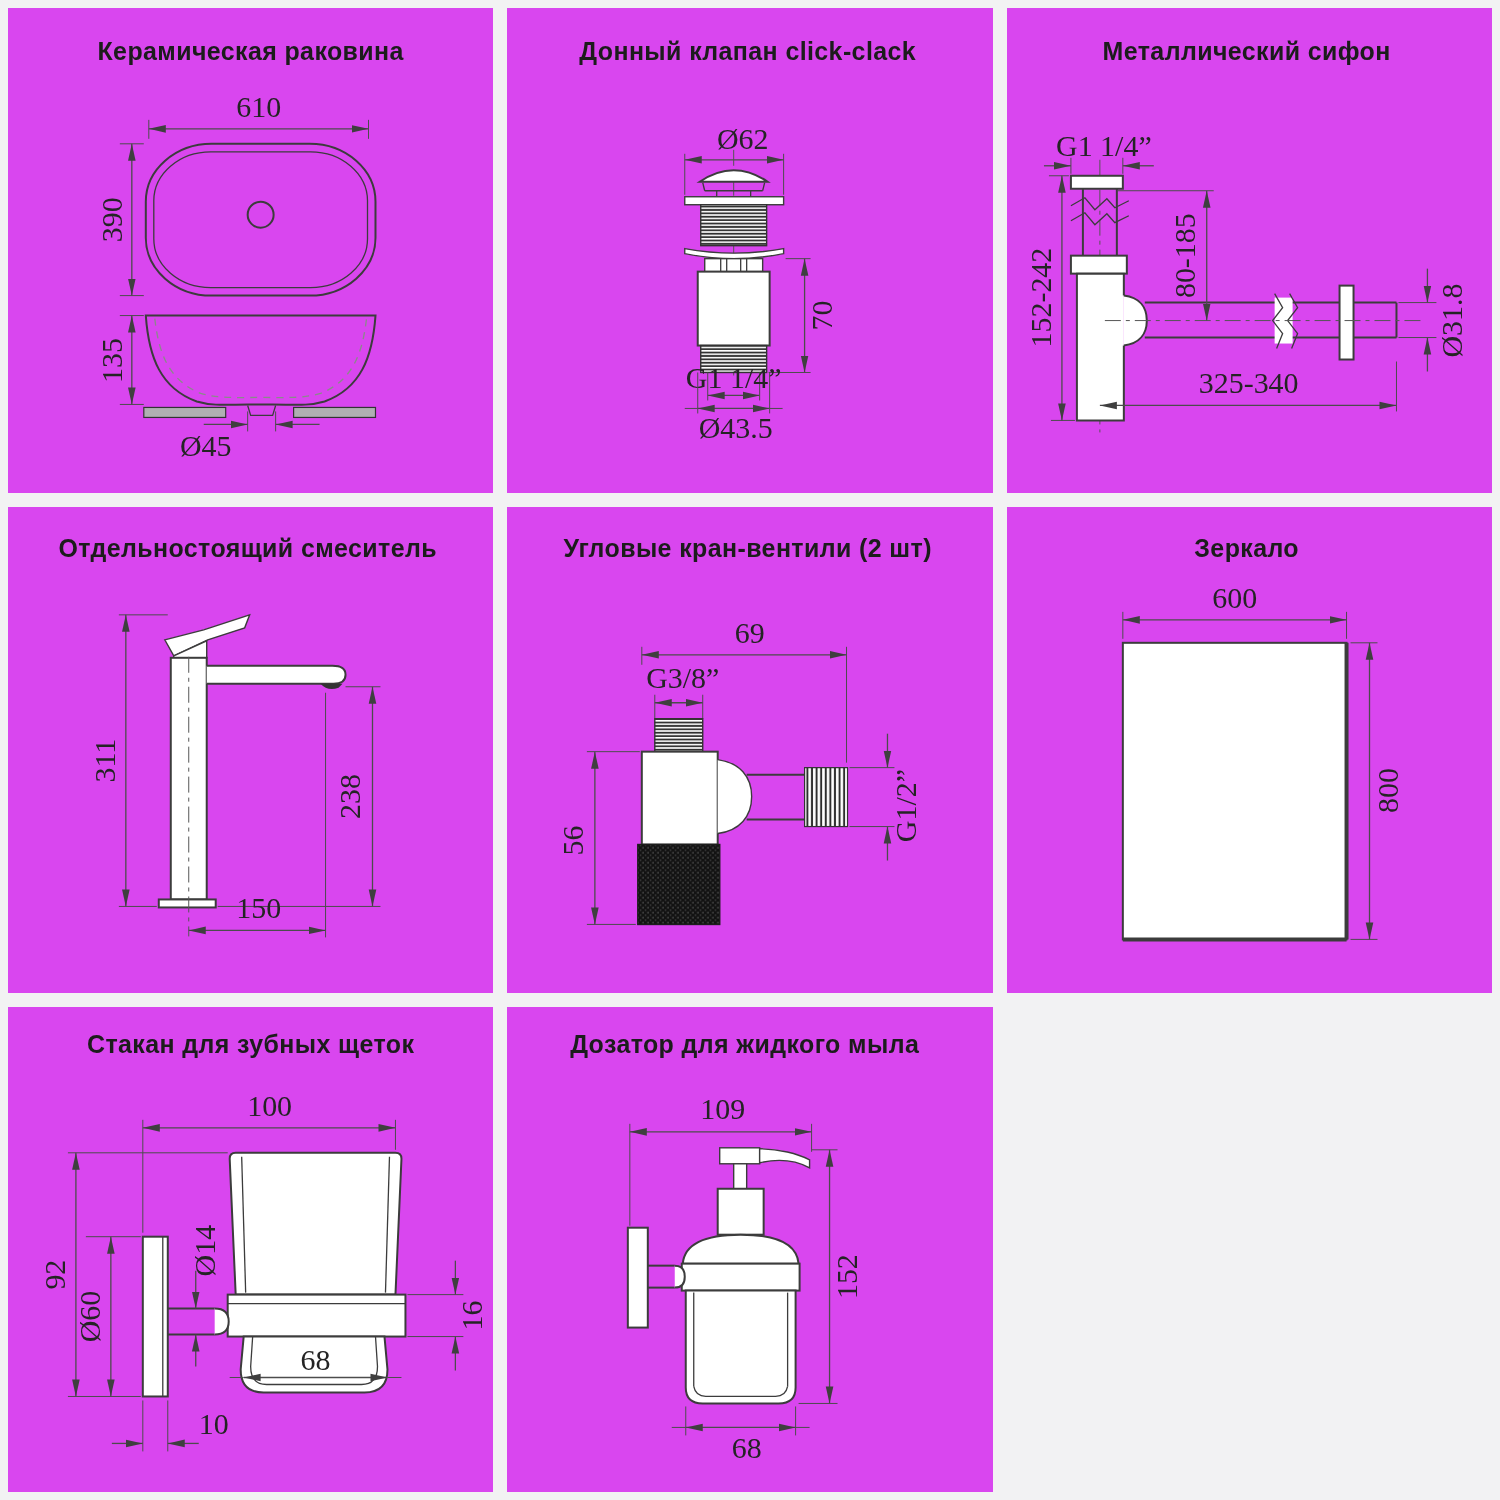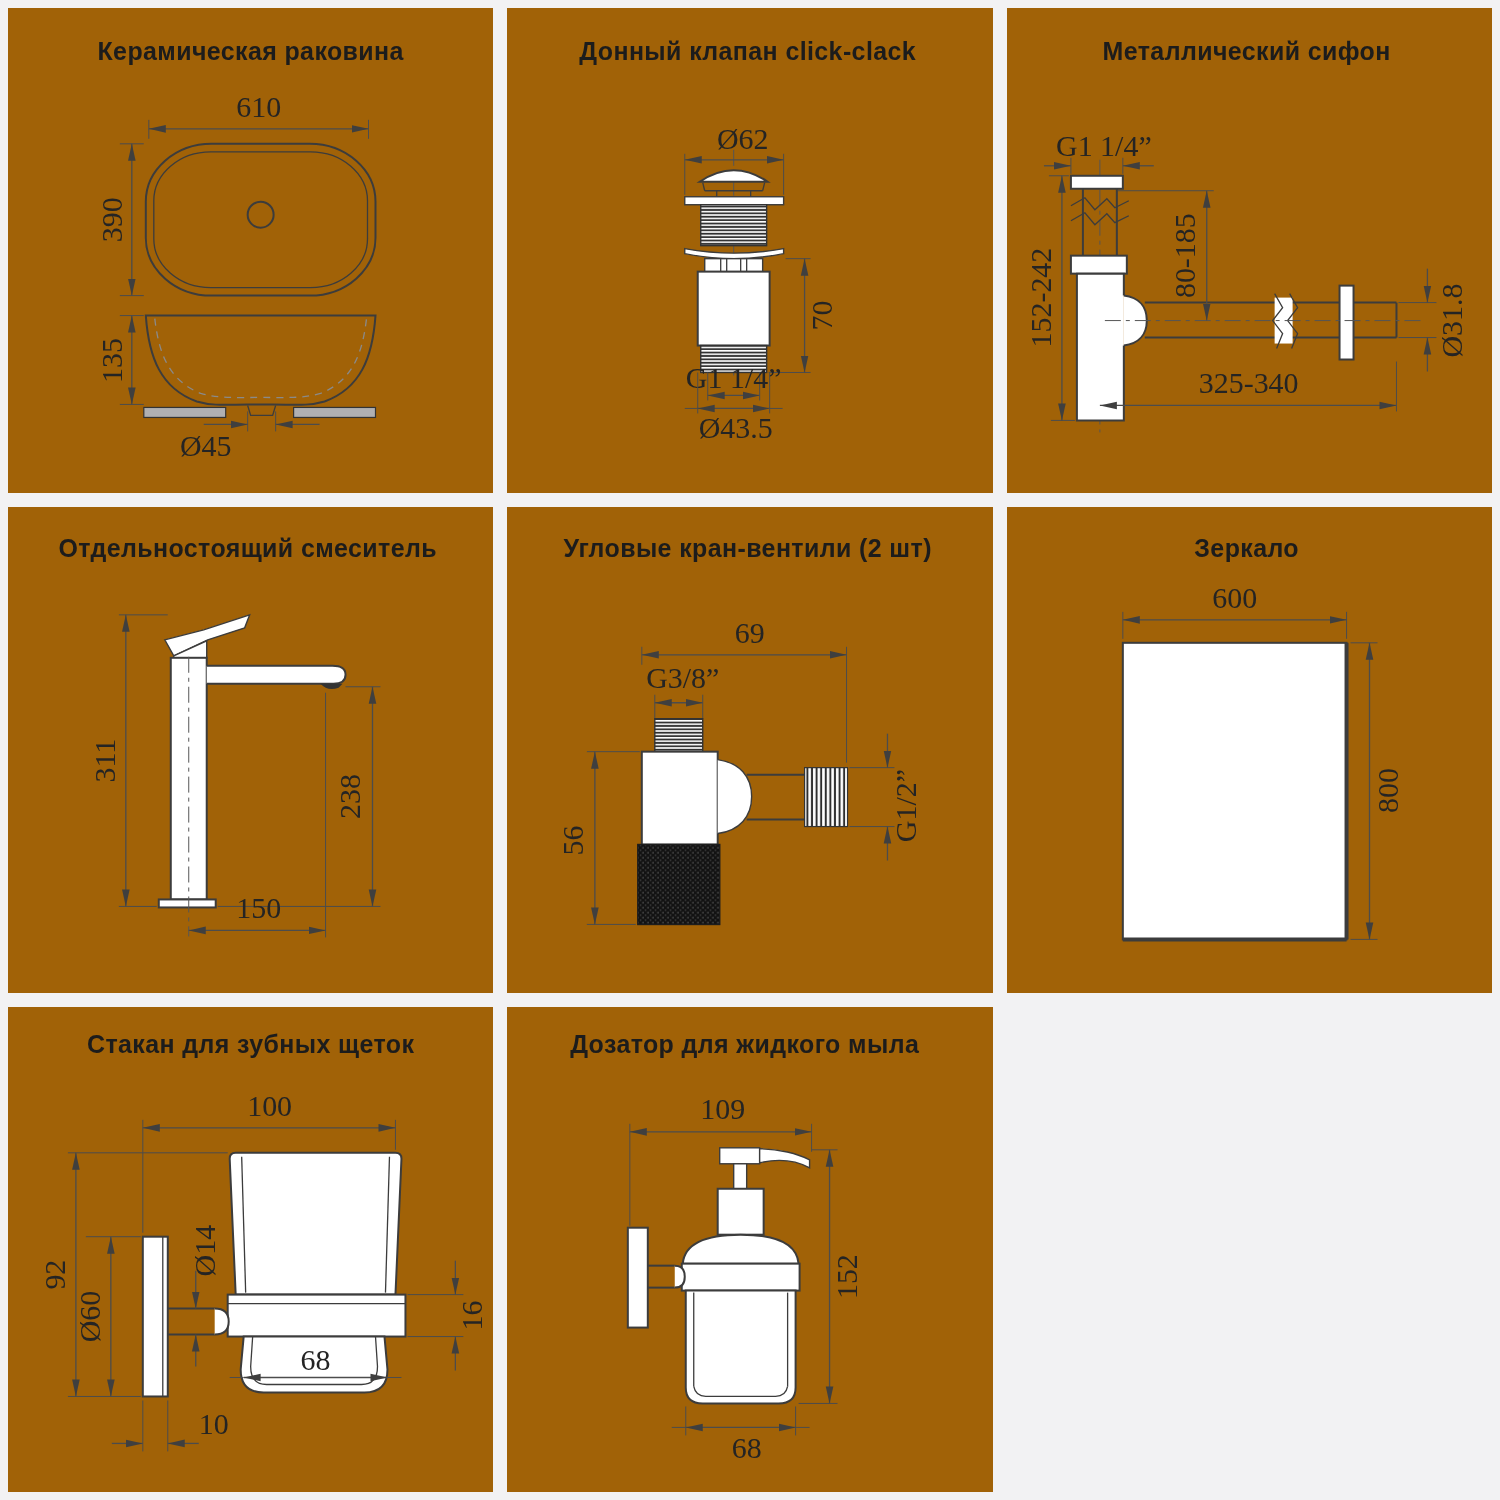--- a/index.html
+++ b/index.html
@@ -1,20 +1,20 @@
 <!DOCTYPE html>
 <html><head>
 <meta charset="utf-8">
 <style>
   html,body{margin:0;padding:0;background:#f2f2f3;}
   .page{position:relative;width:1500px;height:1500px;background:#f2f2f3;
         display:grid;grid-template-columns:repeat(3,1fr);grid-template-rows:repeat(3,1fr);
         gap:14px;padding:8px;box-sizing:border-box;
         font-family:"Liberation Sans","DejaVu Sans",sans-serif;}
-  .card{background:#a16207;position:relative;overflow:hidden;}
+  .card{background:#d946ef;position:relative;overflow:hidden;}
   .card svg{position:absolute;left:0;top:0;width:100%;height:100%;display:block;}
   .empty{background:transparent;}
   
   .ct{font-family:"Liberation Sans","DejaVu Sans",sans-serif;font-weight:700;
       font-size:25px;fill:#1c1c1c;letter-spacing:.4px;}
   .dt{font-family:"Liberation Serif","DejaVu Serif",serif;font-size:30px;fill:#242424;}
   .o2{fill:none;stroke:#3c3c3c;stroke-width:2;}
   .o2f{fill:#ffffff;stroke:#3c3c3c;stroke-width:2;}
   .o1{fill:none;stroke:#3c3c3c;stroke-width:1.3;}
   .o1f{fill:#ffffff;stroke:#3c3c3c;stroke-width:1.4;}

